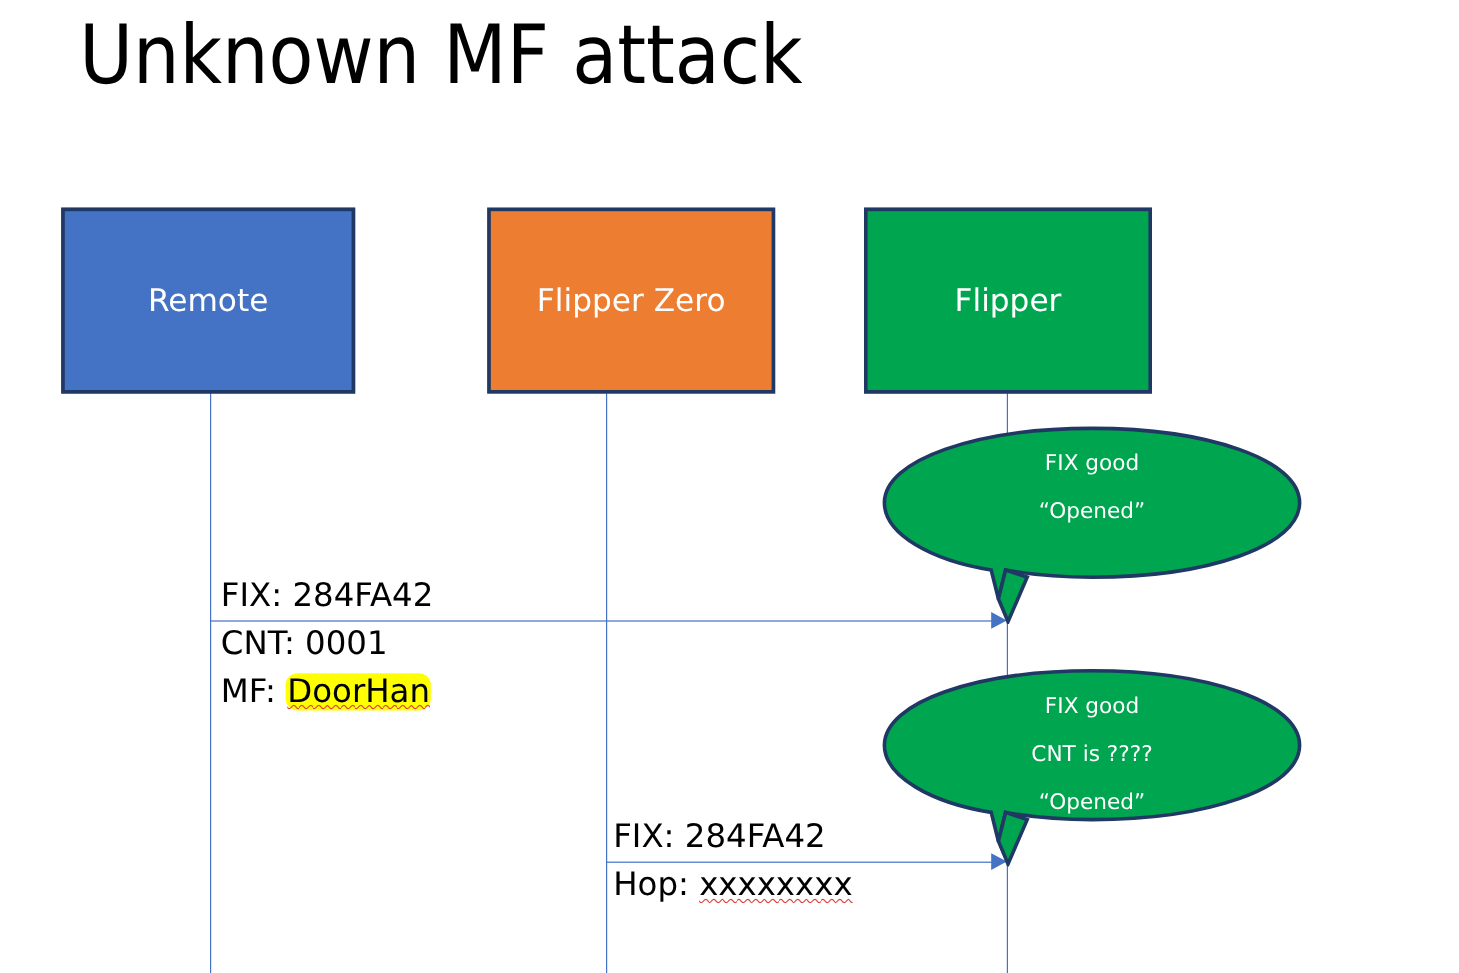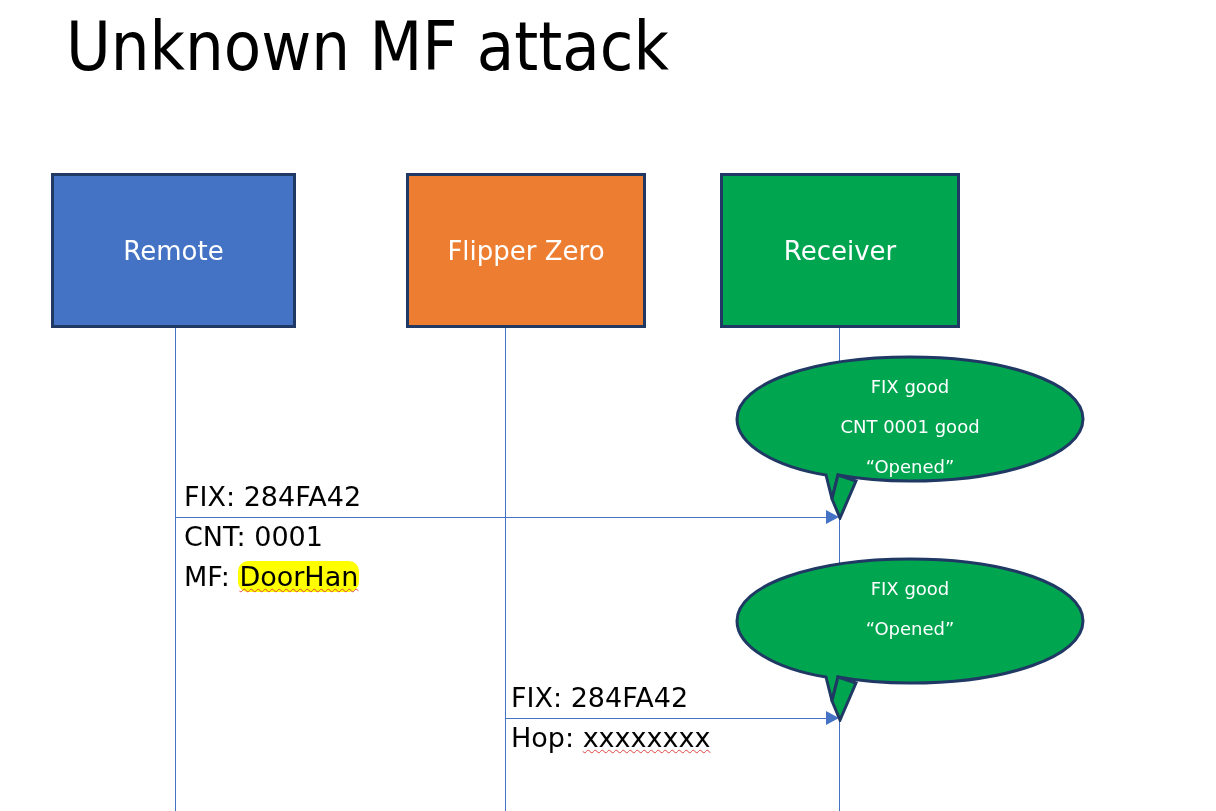--- a/index.html
+++ b/index.html
@@ -145,21 +145,21 @@
 
   <div class="actor-box" id="box-remote">
     <span>Remote</span>
   </div>
 
   <div class="actor-box" id="box-flipper">
     <span>Flipper Zero</span>
   </div>
 
   <div class="actor-box" id="box-receiver">
-    <span>Receiver</span>
+    <span>Flipper</span>
   </div>
 
   <div class="arrow-line" id="arrow1-line"></div>
   <div class="arrow-head" id="arrow1-head"></div>
 
   <div class="arrow-line" id="arrow2-line"></div>
   <div class="arrow-head" id="arrow2-head"></div>
 
   <div class="msg-block" id="msg1">
     <div><span>FIX: </span><span>284FA42</span></div>
@@ -178,35 +178,35 @@
                C 272 2 349 28 349 64
                C 349 100 272 126 176 126
                C 150 126 126 124 104 120
                L 98 144 L 92 120
                C 42 112 3 90 3 64
                C 3 28 80 2 176 2 Z" fill="#00A550" stroke="#1F3864" stroke-width="3"></path>
       <path d="M 104 120 L 98 144 L 106 163 L 122 126 Z" fill="#00A550" stroke="#1F3864" stroke-width="3" stroke-linejoin="miter"></path>
     </svg>
     <div class="bubble-text" id="bubble1-text">
       <div>FIX good</div>
-      <div>CNT 0001 good</div>
       <div>“Opened”</div>
     </div>
   </div>
 
   <div class="bubble" id="bubble2">
     <svg width="352" height="165" viewBox="0 0 352 165">
       <path d="M 176 2
                C 272 2 349 28 349 64
                C 349 100 272 126 176 126
                C 150 126 126 124 104 120
                L 98 144 L 92 120
                C 42 112 3 90 3 64
                C 3 28 80 2 176 2 Z" fill="#00A550" stroke="#1F3864" stroke-width="3"></path>
       <path d="M 104 120 L 98 144 L 106 163 L 122 126 Z" fill="#00A550" stroke="#1F3864" stroke-width="3" stroke-linejoin="miter"></path>
     </svg>
     <div class="bubble-text" id="bubble2-text">
       <div>FIX good</div>
+      <div>CNT is ????</div>
       <div>“Opened”</div>
     </div>
   </div>
 
 </div>
 
 </body></html>

